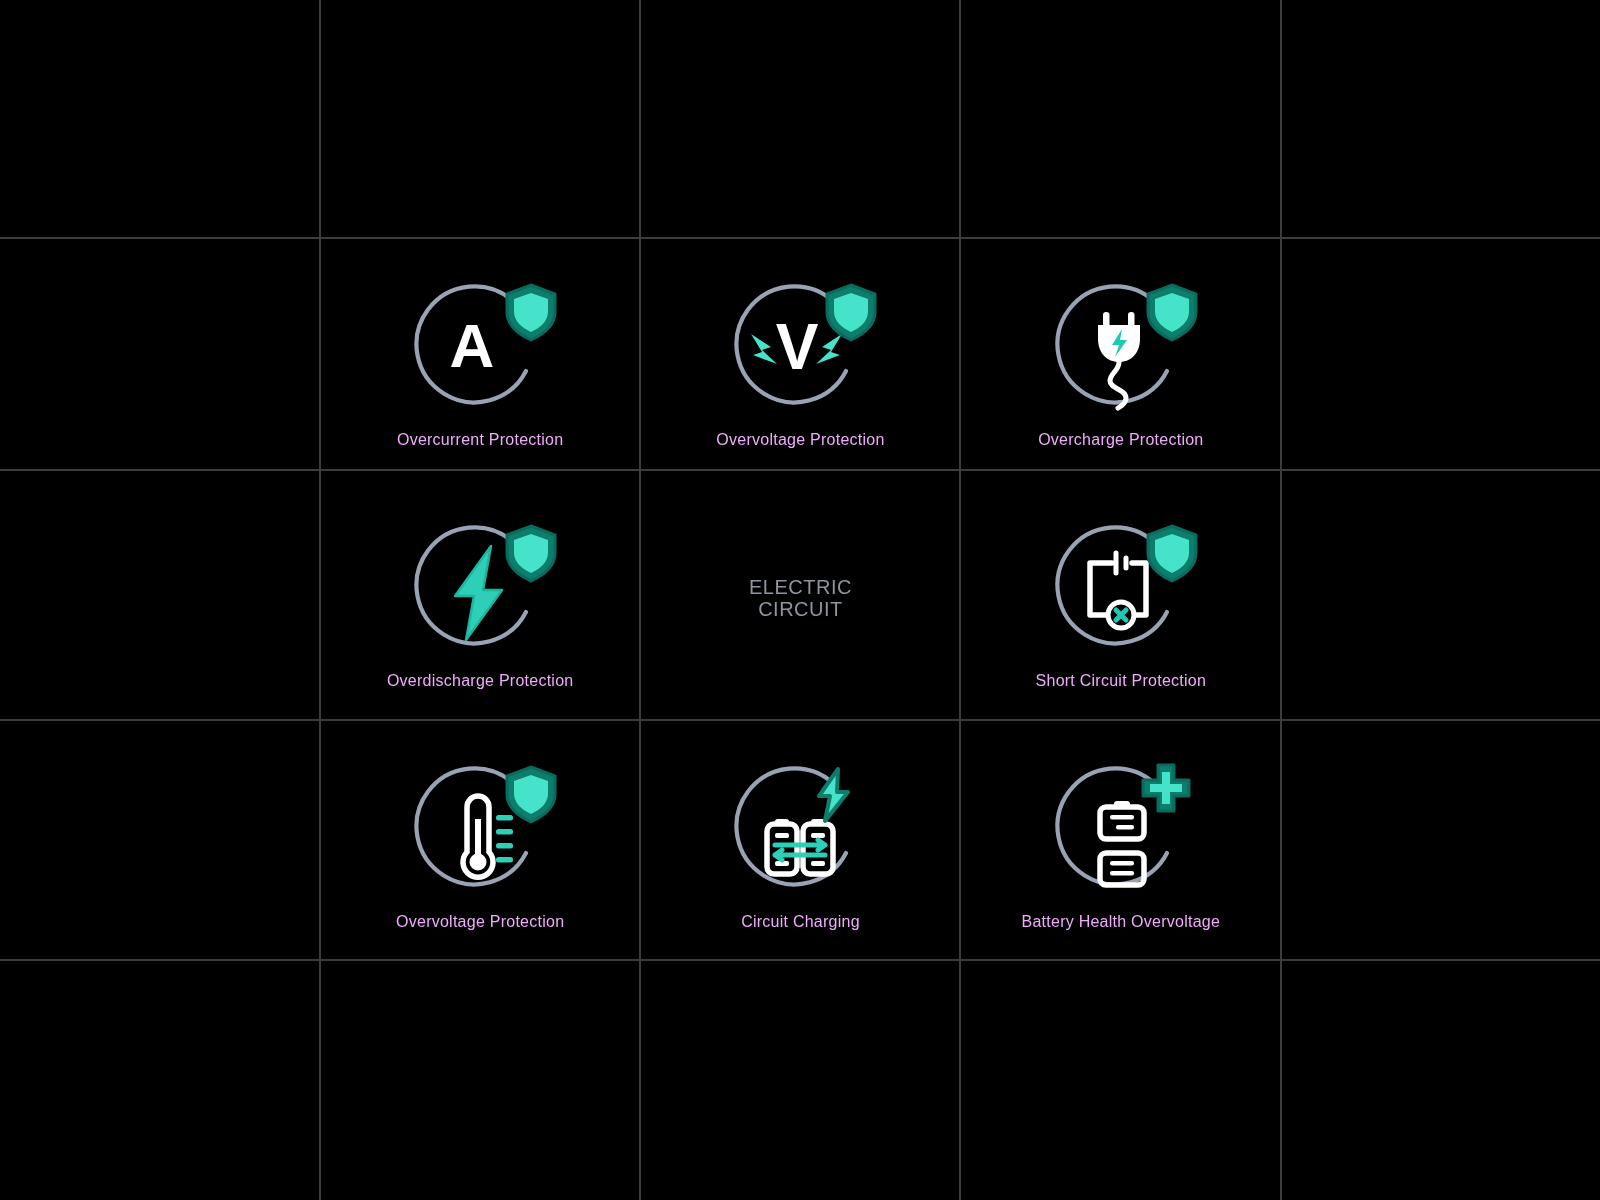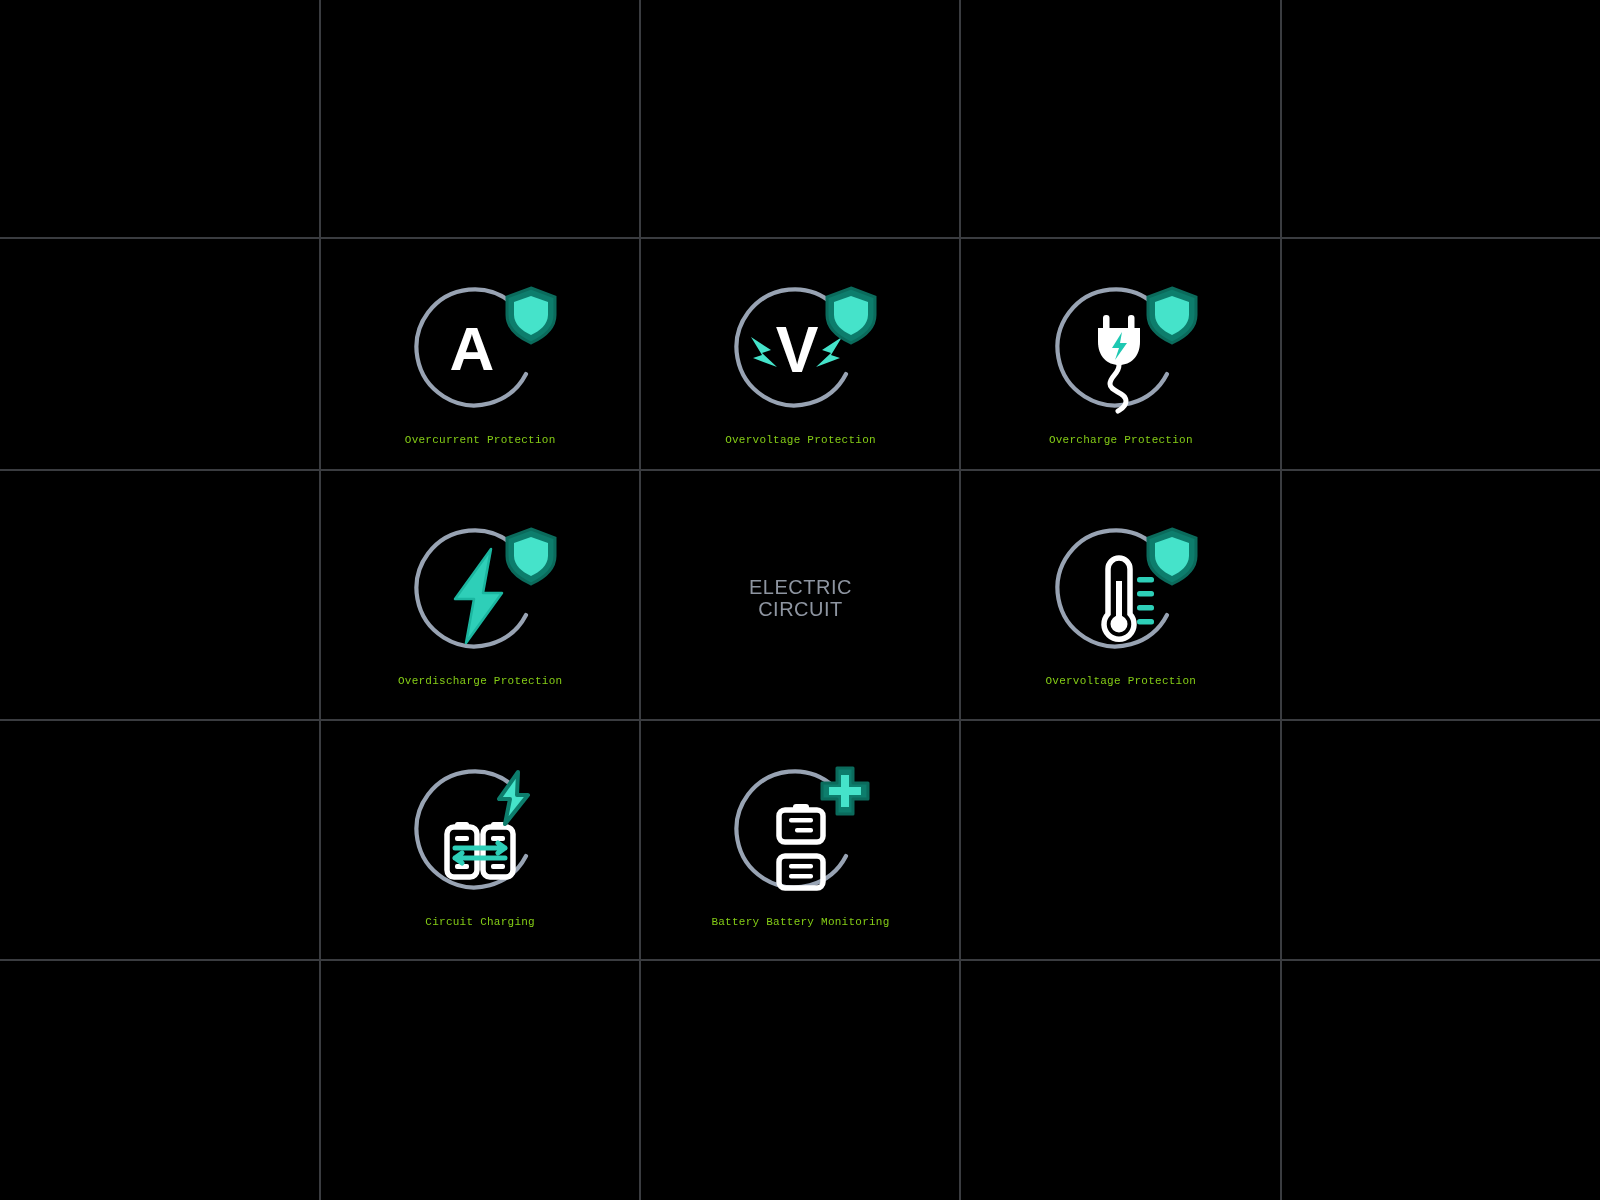--- a/index.html
+++ b/index.html
@@ -63,26 +63,26 @@
 
   .art {
     width: 170px;
     height: 170px;
     position: relative;
     display: block;
   }
 
   .label {
     margin-top: -6px;
-    font-size: 11px;
+    font-size: 16px;
     letter-spacing: 0.25px;
-    color: #84cc16;
+    color: #f0abfc;
     text-align: center;
     white-space: nowrap;
-    font-family: Liberation Mono, monospace;
+    font-family: Liberation Sans, sans-serif;
   }
 
   .center-text {
     font-size: 20px;
     line-height: 1.08;
     letter-spacing: 0.5px;
     color: #8e95a1;
     text-align: center;
     font-family: "Liberation Sans", sans-serif;
   }
@@ -174,20 +174,40 @@
       <div class="label">Overdischarge Protection</div>
     </div>
 
     <div class="cell">
       <div class="center-text">
         <div>ELECTRIC</div>
         <div>CIRCUIT</div>
       </div>
     </div>
 
+    <div class="cell">
+      <div class="art">
+        <svg viewBox="0 0 170 170" width="170" height="170">
+          <path d="M118 34 A58 58 0 1 0 131 104" fill="none" stroke="#98a3b3" stroke-width="4.2" stroke-linecap="round"></path>
+
+          <path d="M76 55 L54 55 L54 107 L110 107 L110 55 L96 55" fill="none" stroke="#ffffff" stroke-width="5.5" stroke-linejoin="round" stroke-linecap="round"></path>
+
+          <line x1="80" y1="45" x2="80" y2="65" stroke="#ffffff" stroke-width="5" stroke-linecap="round"></line>
+          <line x1="90" y1="50" x2="90" y2="60" stroke="#ffffff" stroke-width="5" stroke-linecap="round"></line>
+
+          <circle cx="85" cy="107" r="13" fill="#000000" stroke="#ffffff" stroke-width="5"></circle>
+          <path d="M80 102 L90 112 M90 102 L80 112" stroke="#1ec8b2" stroke-width="5" stroke-linecap="round"></path>
+          <g transform="translate(110,16)">
+            <path d="M26 2 L50 11 L50 29 C50 42 39 51 26 57 C13 51 2 42 2 29 L2 11 Z" fill="#0d7d6c" stroke="#0b6b5c" stroke-width="3"></path>
+            <path d="M26 10 L43 16 L43 29 C43 38 35 45 26 49 C17 45 9 38 9 29 L9 16 Z" fill="#45e3ca"></path>
+          </g>
+        </svg>
+      </div>
+      <div class="label">Short Circuit Protection</div>
+    </div>
 
     <div class="cell">
       <div class="art">
         <svg viewBox="0 0 170 170" width="170" height="170">
           <path d="M118 34 A58 58 0 1 0 131 104" fill="none" stroke="#98a3b3" stroke-width="4.2" stroke-linecap="round"></path>
 
           <path d="M72 58 a11 11 0 0 1 22 0 L94 103 a15 15 0 1 1 -22 0 Z" fill="none" stroke="#ffffff" stroke-width="5.5"></path>
 
           <rect x="80" y="70" width="6" height="40" fill="#ffffff"></rect>
           <circle cx="83" cy="113" r="8.5" fill="#ffffff"></circle>
@@ -245,17 +265,17 @@
           <rect x="64" y="104" width="44" height="32" rx="6" fill="none" stroke="#ffffff" stroke-width="5.5"></rect>
           <rect x="74" y="112" width="24" height="4.5" rx="2" fill="#ffffff"></rect>
           <rect x="74" y="122" width="24" height="4.5" rx="2" fill="#ffffff"></rect>
 
           <g transform="translate(105,14)">
             <path d="M17 2 L33 2 L33 17 L48 17 L48 33 L33 33 L33 48 L17 48 L17 33 L2 33 L2 17 L17 17 Z" fill="#0d7d6c" stroke="#0b6b5c" stroke-width="3" stroke-linejoin="round"></path>
             <path d="M21 9 L29 9 L29 21 L41 21 L41 29 L29 29 L29 41 L21 41 L21 29 L9 29 L9 21 L21 21 Z" fill="#45e3ca"></path>
           </g>
         </svg>
       </div>
-      <div class="label">Battery Battery Monitoring</div>
+      <div class="label">Battery Health Overvoltage</div>
     </div>
 
   </div>
 </div>
 
 </body></html>

